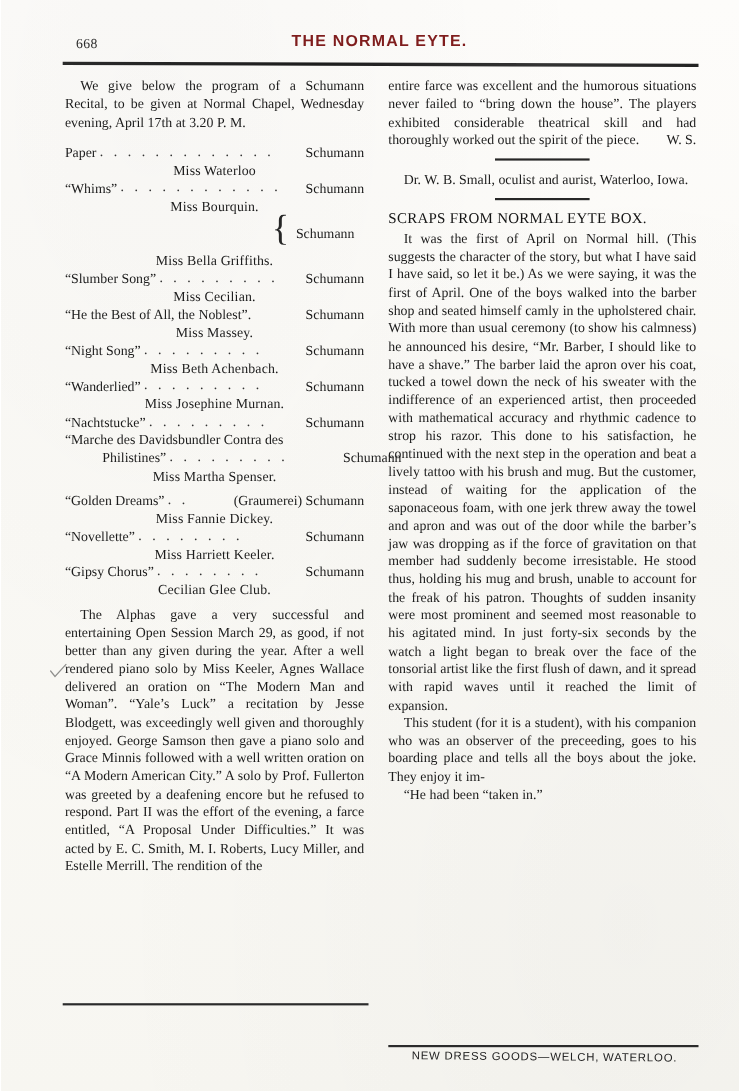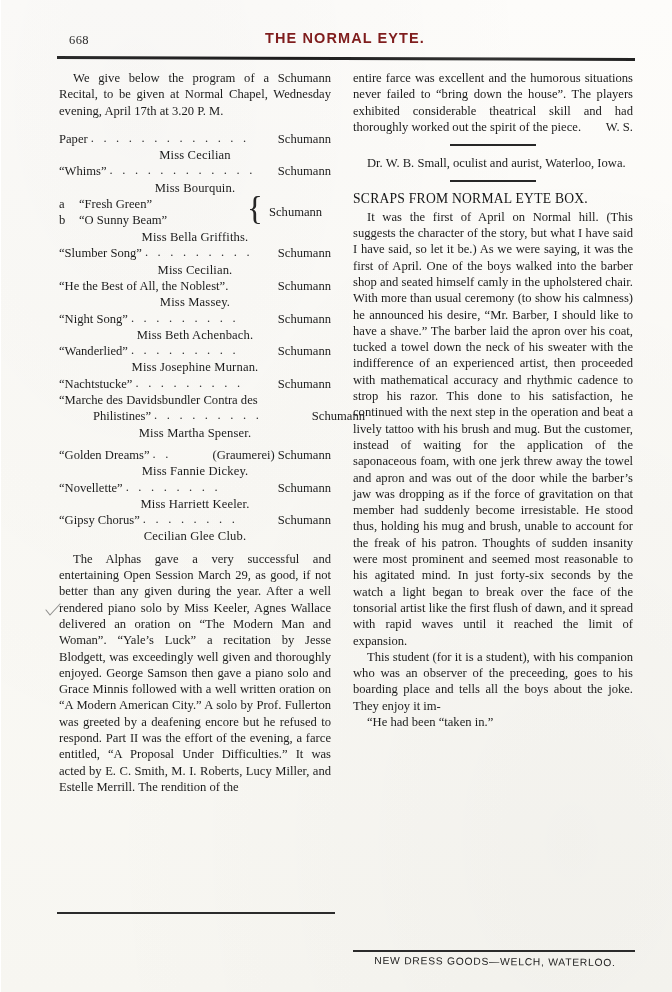--- a/index.html
+++ b/index.html
@@ -235,38 +235,30 @@
 
     <p>We give below the program of a Schumann Recital, to be given at Normal Chapel, Wednesday evening, April 17th at 3.20 P. M.</p>
 
     <div class="program">
 
       <div class="prog-line-justify">
         <span>Paper</span>
         <span class="lead">. . . . . . . . . . . . .</span>
         <span>Schumann</span>
       </div>
-      <p class="performer">Miss Cecilian</p>
+      <p class="performer">Miss Waterloo</p>
 
       <div class="prog-line-justify">
         <span>“Whims”</span>
         <span class="lead">. . . . . . . . . . . .</span>
         <span>Schumann</span>
       </div>
       <p class="performer">Miss Bourquin.</p>
 
       <div class="brace-group">
-        <div class="brace-lines">
-          <div>
-            <span class="brace-letter">a</span><span>“Fresh Green”</span>
-          </div>
-          <div>
-            <span class="brace-letter">b</span><span>“O Sunny Beam”</span>
-          </div>
-        </div>
         <span class="brace-mark">{</span>
         <span class="brace-comp">Schumann</span>
       </div>
       <p class="performer">Miss Bella Griffiths.</p>
 
       <div class="prog-line-justify">
         <span>“Slumber Song”</span>
         <span class="lead">. . . . . . . . .</span>
         <span>Schumann</span>
       </div>

